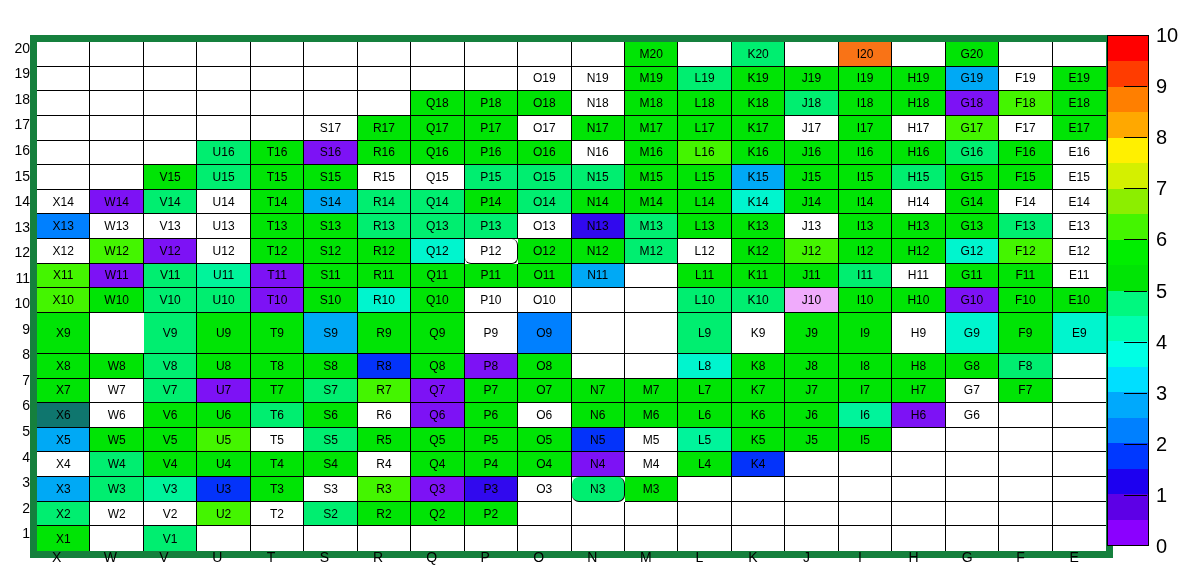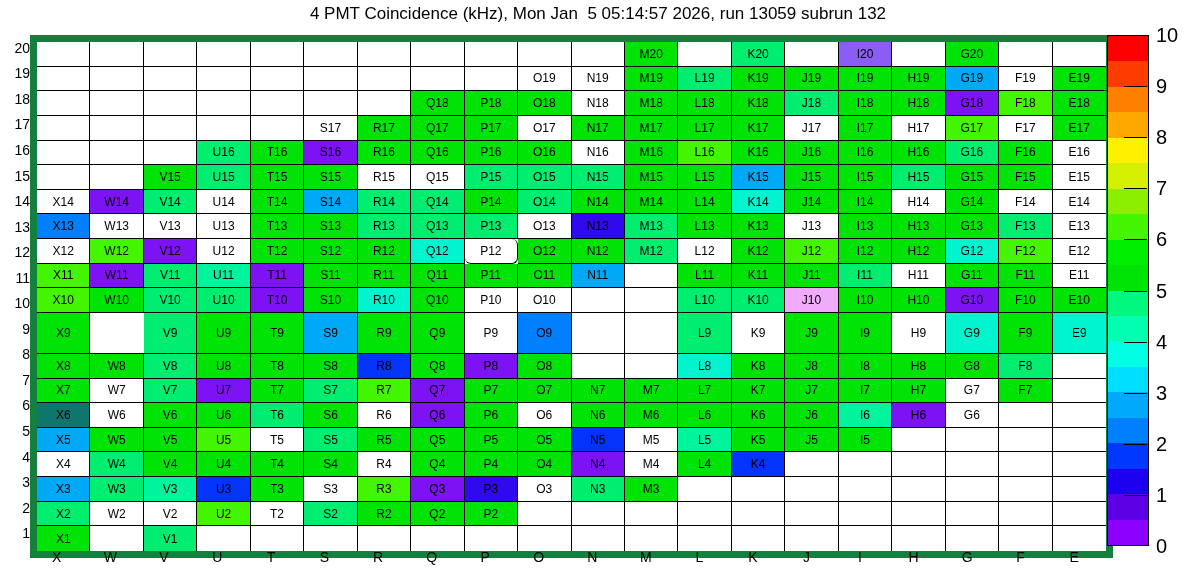--- a/index.html
+++ b/index.html
@@ -53,21 +53,20 @@
   }
   .cb-labels div {
     position:absolute; transform:translateY(-50%);
     font-size:20px; line-height:1;
   }
 </style>
 </head>
 <body>
 
 <div class="page">
-  <div class="title">4 PMT Coincidence (kHz), Mon Jan  5 05:14:57 2026, run 13059 subrun 132</div>
   <div class="row-labels">
       <div>20</div>
       <div>19</div>
       <div>18</div>
       <div>17</div>
       <div>16</div>
       <div>15</div>
       <div>14</div>
       <div>13</div>
       <div>12</div>
@@ -92,21 +91,21 @@
       <div class="cell"></div>
       <div class="cell"></div>
       <div class="cell"></div>
       <div class="cell"></div>
       <div class="cell"></div>
       <div class="cell"></div>
       <div class="cell" style="background: rgb(0, 228, 5);">M20</div>
       <div class="cell"></div>
       <div class="cell" style="background: rgb(0, 238, 112);">K20</div>
       <div class="cell"></div>
-      <div class="cell" style="background: #8b5cf6;">I20</div>
+      <div class="cell" style="background: #f97316;">I20</div>
       <div class="cell"></div>
       <div class="cell" style="background: rgb(0, 228, 5);">G20</div>
       <div class="cell"></div>
       <div class="cell last-col"></div>
       <div class="cell"></div>
       <div class="cell"></div>
       <div class="cell"></div>
       <div class="cell"></div>
       <div class="cell"></div>
       <div class="cell"></div>
@@ -427,21 +426,21 @@
       <div class="cell" style="background: rgb(0, 169, 245);">X3</div>
       <div class="cell" style="background: rgb(0, 238, 112);">W3</div>
       <div class="cell" style="background: rgb(0, 244, 155);">V3</div>
       <div class="cell" style="background: rgb(4, 51, 250);">U3</div>
       <div class="cell" style="background: rgb(0, 228, 5);">T3</div>
       <div class="cell" style="background: rgb(255, 255, 255);">S3</div>
       <div class="cell" style="background: rgb(68, 245, 0);">R3</div>
       <div class="cell" style="background: rgb(125, 18, 245);">Q3</div>
       <div class="cell" style="background: rgb(49, 9, 238);">P3</div>
       <div class="cell" style="background: rgb(255, 255, 255);">O3</div>
-      <div class="cell" style="background: rgb(0, 238, 112);">N3</div>
+      <div class="cell" style="background: rgb(0, 238, 112); border-radius: 7px;">N3</div>
       <div class="cell" style="background: rgb(0, 228, 5);">M3</div>
       <div class="cell"></div>
       <div class="cell"></div>
       <div class="cell"></div>
       <div class="cell"></div>
       <div class="cell"></div>
       <div class="cell"></div>
       <div class="cell"></div>
       <div class="cell last-col"></div>
       <div class="cell" style="background: rgb(0, 238, 112);">X2</div>

